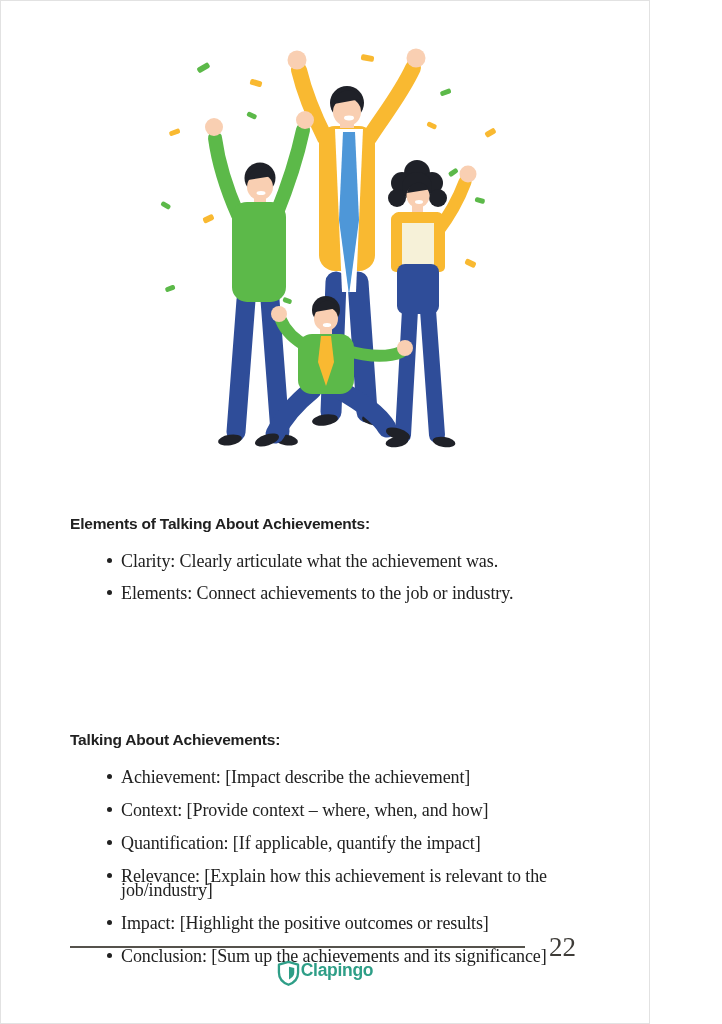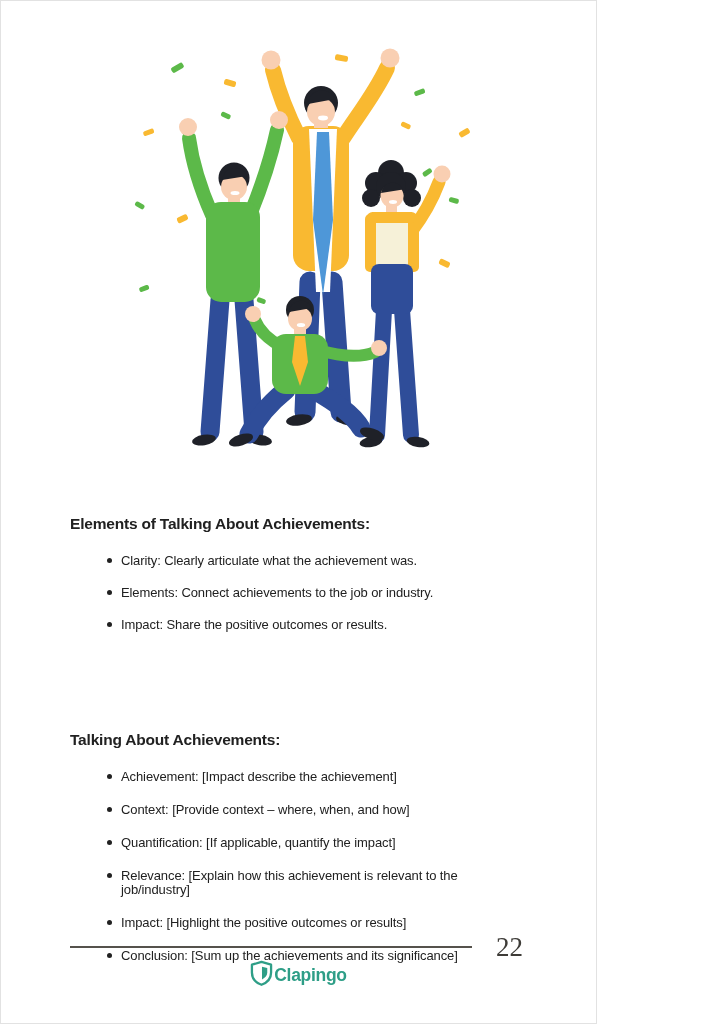--- a/index.html
+++ b/index.html
@@ -1,60 +1,60 @@
 <!DOCTYPE html>
 <html style="--green: #5CB949; --yellow: #F9B931; --navy: #2F4D99; --tie_blue: #4E97D8; --skin: #F9CFB2; --dark: #1F2128; --cream: #F6F1D8; --brand_teal: #2E9E87; --text: #212121; --rule: #55524C; --page_number: #3E3C38;"><head>
 <meta charset="utf-8">
 <style>
   html,body{margin:0;padding:0;background:#ffffff;}
   .page{
     position:relative;
-    width:597px;height:1024px;
+    width:650px;height:1024px;
     background:#fff;
     box-shadow:inset 0 0 0 1px #e2e2e2;
     overflow:hidden;
     font-family:"Liberation Sans","DejaVu Sans",sans-serif;
     color:var(--text,#212121);
   }
   .illustration-wrap{
     position:absolute;top:10px;left:50%;transform:translateX(-50%);
     width:380px;height:450px;
   }
   .section{position:absolute;left:70px;right:70px;}
   .section-1{top:516px;}
   .section-2{top:692px;margin-top:40px;}
   .section-heading{
     margin:0;font-size:15.5px;font-weight:700;letter-spacing:-0.2px;
     color:var(--text,#212121);line-height:16px;
   }
   ul.bullets{list-style:none;margin:22px 0 0 0;padding:0;}
   ul.bullets li{
     position:relative;padding-left:51px;
-    font-size:13px;letter-spacing:-0.1px;line-height:14px;
-    margin-bottom:18px;color:var(--text,#212121);
+    font-size:18px;letter-spacing:-0.1px;line-height:14px;
+    margin-bottom:18px;color:var(--text,#212121);font-family:Liberation Serif, serif;
   }
   .section-2 ul.bullets li{margin-bottom:19px;}
   ul.bullets li::before{
     content:"";position:absolute;left:37px;top:4px;
     width:5px;height:5px;border-radius:50%;background:var(--text,#212121);
   }
   .footer-rule-row{
     position:absolute;left:0;right:0;top:931px;height:32px;
     display:flex;align-items:center;
     padding:0 74px 0 70px;box-sizing:border-box;
   }
   .rule{flex:1;height:2px;background:var(--rule,#55524c);}
   .page-number{
     margin-left:24px;
     font-family:"Liberation Serif","DejaVu Serif",serif;
     font-size:27px;line-height:27px;color:var(--page_number,#3e3c38);
   }
   .logo-row{
     position:absolute;left:0;right:0;top:960px;
-    display:flex;align-items:flex-end;justify-content:center;gap:1px;
+    display:flex;align-items:flex-start;justify-content:center;gap:1px;
   }
   .brand-text{
     font-size:17.5px;font-weight:700;letter-spacing:-0.3px;
     color:var(--brand_teal,#2e9e87);
   }
 </style>
 </head>
 <body>
 
 <div class="page">
@@ -158,21 +158,20 @@
         <ellipse cx="192" cy="315" rx="4.2" ry="2" fill="#ffffff"></ellipse>
       </g>
     </svg>
   </div>
 
   <div class="section section-1">
     <h2 class="section-heading">Elements of Talking About Achievements:</h2>
     <ul class="bullets">
       <li>Clarity: Clearly articulate what the achievement was.</li>
       <li>Elements: Connect achievements to the job or industry.</li>
-      <li>Impact: Share the positive outcomes or results.</li>
     </ul>
   </div>
 
   <div class="section section-2">
     <h2 class="section-heading">Talking About Achievements:</h2>
     <ul class="bullets">
       <li>Achievement: [Impact describe the achievement]</li>
       <li>Context: [Provide context – where, when, and how]</li>
       <li>Quantification: [If applicable, quantify the impact]</li>
       <li>Relevance: [Explain how this achievement is relevant to the job/industry]</li>

